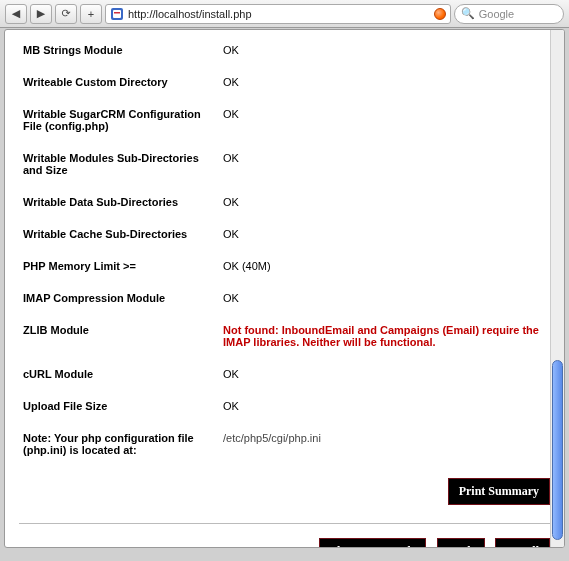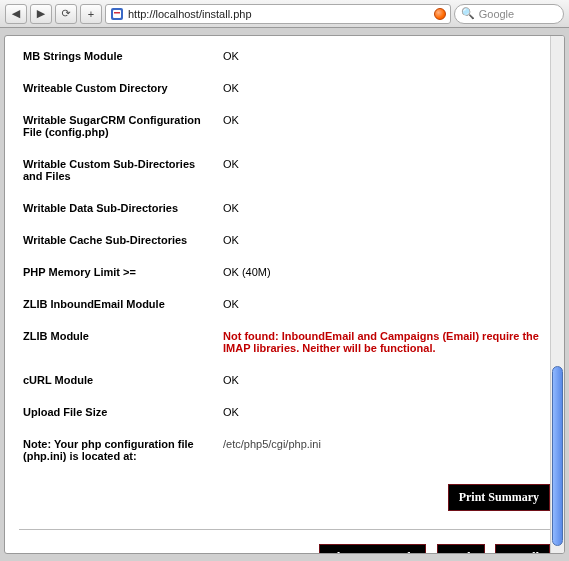--- a/index.html
+++ b/index.html
@@ -57,21 +57,21 @@
     font-size:11px; color:#888; gap:4px;
   }
   .search-icon { font-size:11px; color:#777; }
   .viewport {
     position: relative;
     height: 533px;
     background: #d0d0d0;
     padding: 0;
   }
   .page-outer {
-    margin: 7px 4px 8px 4px;
+    margin: 1px 4px 8px 4px;
     background: #fff;
     border: 1px solid #999;
     border-radius: 3px;
     height: 519px;
     position: relative;
     overflow: hidden;
   }
   .page-inner {
     padding: 8px 14px 0 14px;
     height: 100%;
@@ -179,37 +179,37 @@
             </tr>
             <tr>
               <td class="check-label">Writeable Custom Directory</td>
               <td class="check-value">OK</td>
             </tr>
             <tr>
               <td class="check-label">Writable SugarCRM Configuration File (config.php)</td>
               <td class="check-value">OK</td>
             </tr>
             <tr>
-              <td class="check-label">Writable Custom Sub-Directories and Files</td>
+              <td class="check-label">Writable Modules Sub-Directories and Size</td>
               <td class="check-value">OK</td>
             </tr>
             <tr>
               <td class="check-label">Writable Data Sub-Directories</td>
               <td class="check-value">OK</td>
             </tr>
             <tr>
               <td class="check-label">Writable Cache Sub-Directories</td>
               <td class="check-value">OK</td>
             </tr>
             <tr>
               <td class="check-label">PHP Memory Limit &gt;=</td>
               <td class="check-value">OK (40M)</td>
             </tr>
             <tr>
-              <td class="check-label">ZLIB InboundEmail Module</td>
+              <td class="check-label">IMAP Compression Module</td>
               <td class="check-value">OK</td>
             </tr>
             <tr>
               <td class="check-label">ZLIB Module</td>
               <td class="check-error">Not found: InboundEmail and Campaigns (Email) require the IMAP libraries. Neither will be functional.</td>
             </tr>
             <tr>
               <td class="check-label">cURL Module</td>
               <td class="check-value">OK</td>
             </tr>

